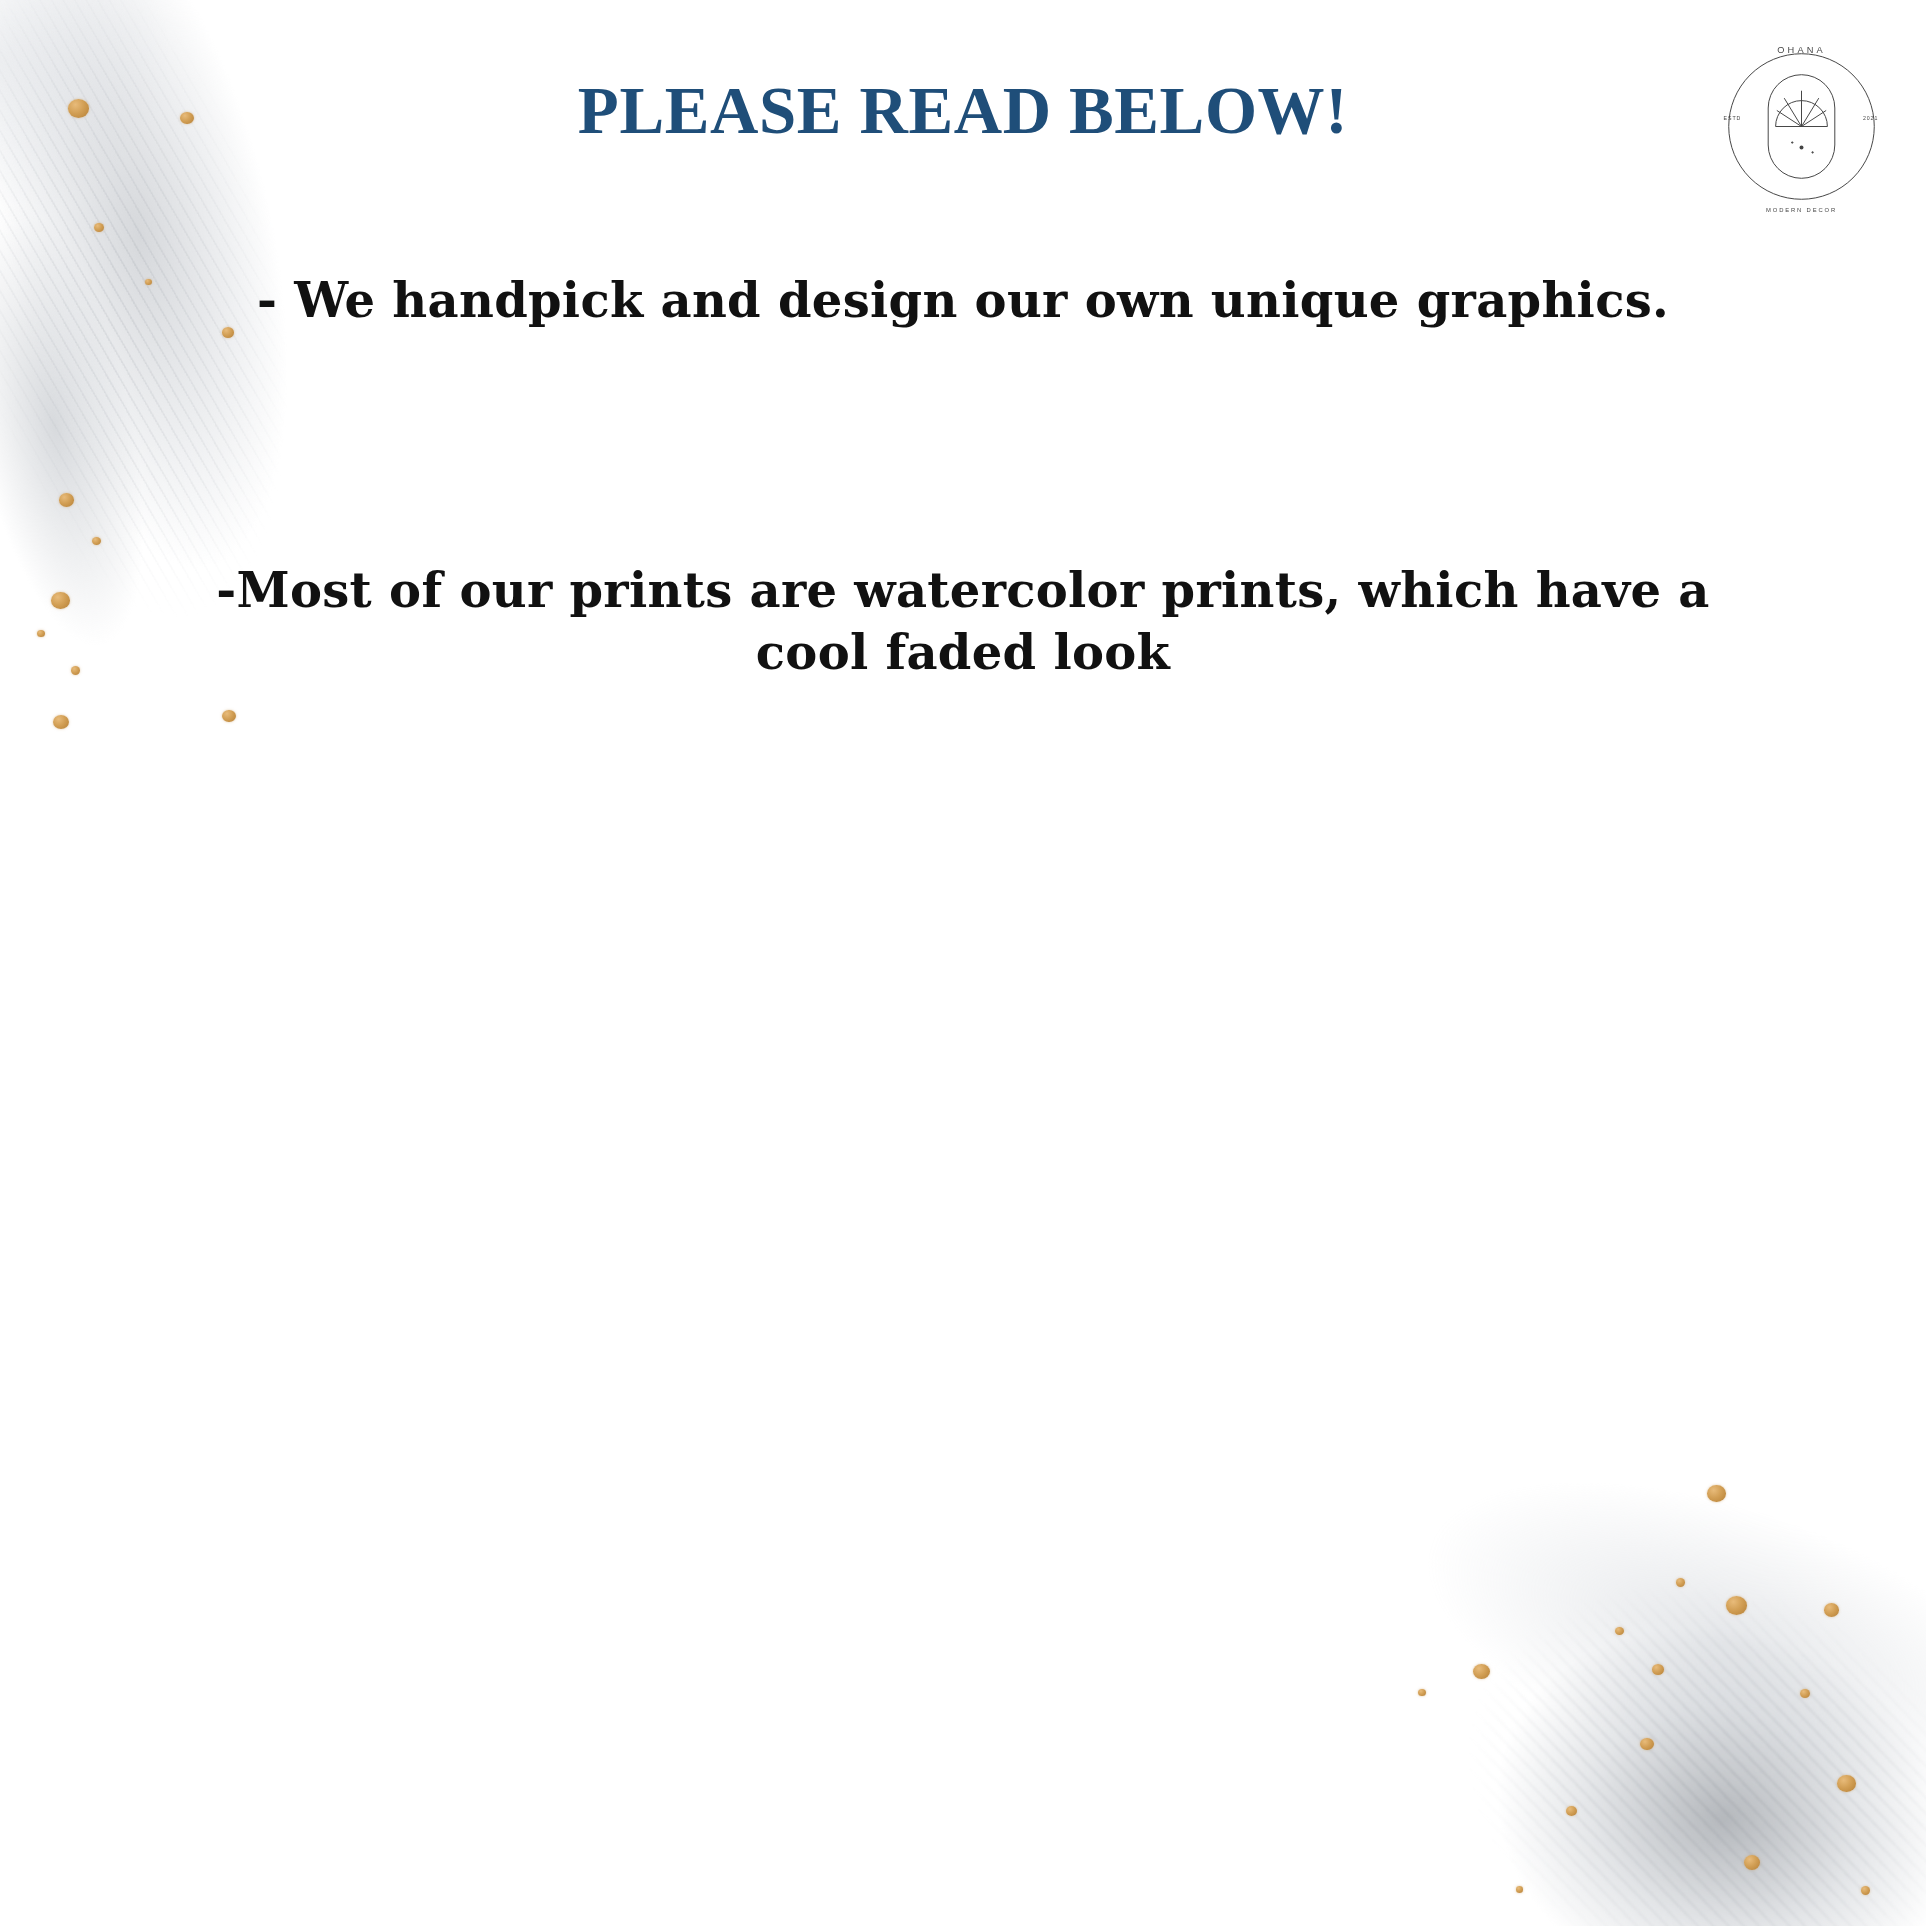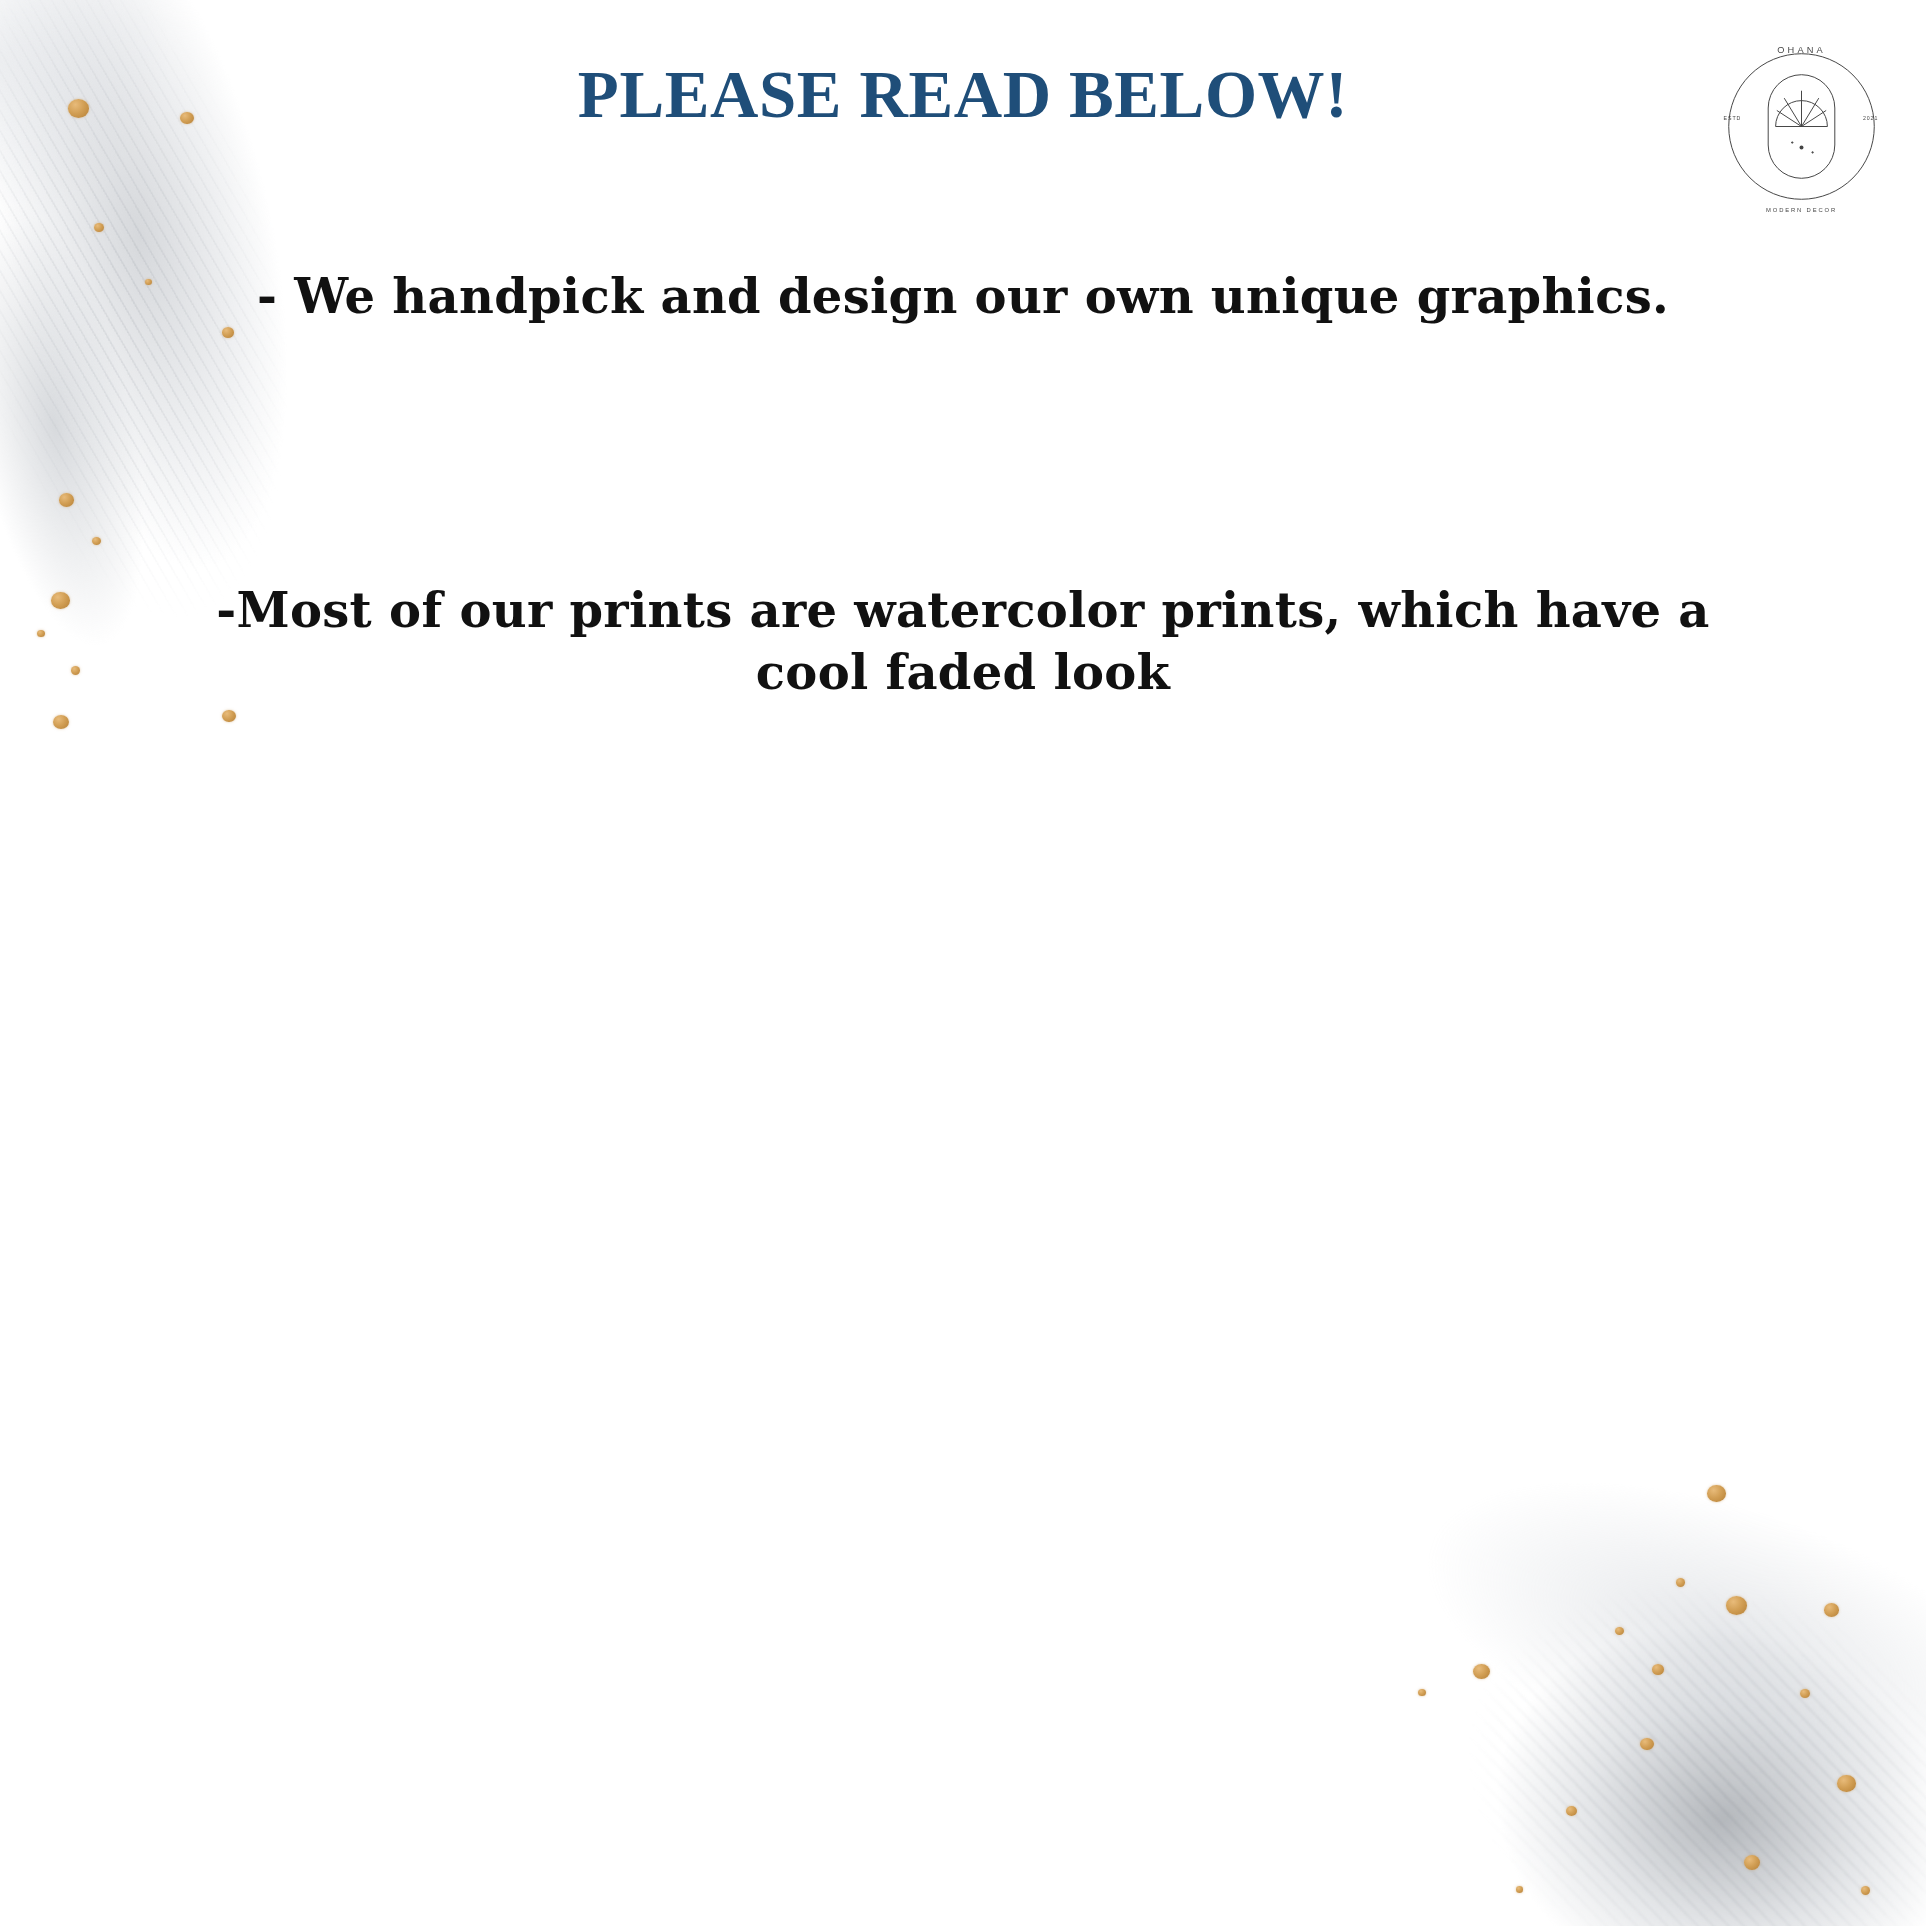--- a/index.html
+++ b/index.html
@@ -88,21 +88,21 @@
   
   .content {
     position: absolute;
     inset: 0;
     display: flex;
     flex-direction: column;
     align-items: center;
   }
 
   .title {
-    margin-top: 59px;
+    margin-top: 75px;
     font-family: "Liberation Serif", serif;
     font-size: 67px;
     letter-spacing: 0.6px;
     color: #1f4e79;
     text-align: center;
     line-height: 1.05;
   }
 
   .body {
     width: 1837px;
@@ -110,21 +110,21 @@
     text-align: center;
     color: #111111;
   }
 
   .para {
     font-family: "DejaVu Serif", "Liberation Serif", serif;
     font-weight: bold;
     font-size: 48px;
     line-height: 1.30;
     letter-spacing: 0.3px;
-    margin: 16px auto;
+    margin: 4px auto;
   }
 
   .gap-lg { height: 73px; }
 
   .w-narrow { max-width: 1603px; }
   .w-wide   { max-width: 1855px; }
 </style>
 </head>
 <body>
 

